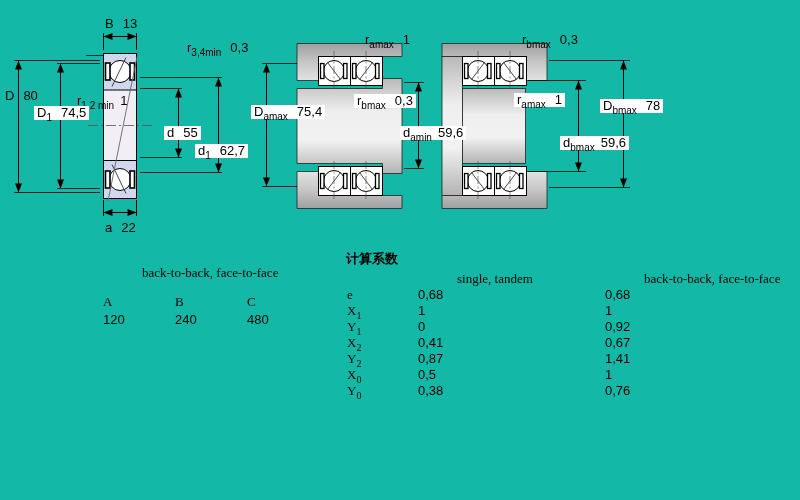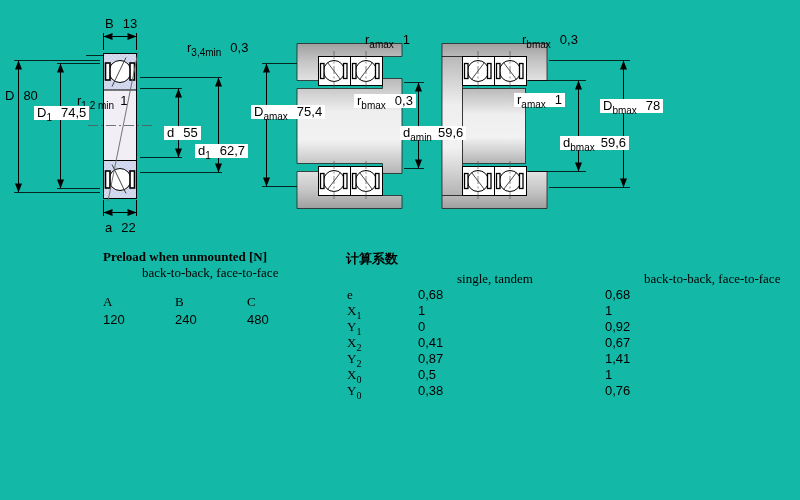--- a/index.html
+++ b/index.html
@@ -212,21 +212,20 @@
   <div class="dim" style="left:365px;top:33px;"><span>r</span><sub>amax</sub><span class="v">1</span></div>
   <div class="dim wbg" style="left:251px;top:105px;"><span>D</span><sub>amax</sub><span class="v">75,4</span></div>
   <div class="dim wbg" style="left:354px;top:94px;"><span>r</span><sub>bmax</sub><span class="v">0,3</span></div>
   <div class="dim wbg" style="left:400px;top:126px;"><span>d</span><sub>amin</sub><span class="v2">59,6</span></div>
 
   <div class="dim" style="left:522px;top:33px;"><span>r</span><sub>bmax</sub><span class="v">0,3</span></div>
   <div class="dim wbg" style="left:514px;top:93px;"><span>r</span><sub>amax</sub><span class="v">1</span></div>
   <div class="dim wbg" style="left:600px;top:99px;"><span>D</span><sub>bmax</sub><span class="v">78</span></div>
   <div class="dim wbg" style="left:560px;top:136px;"><span>d</span><sub>bmax</sub><span class="v2">59,6</span></div>
 
-  <div class="t-title" style="left:103px;top:249px;">Preload when unmounted [N]</div>
   <div class="t-sub" style="left:103px;top:265px;">back-to-back, face-to-face</div>
   <div class="pcol" style="left:103px;top:294px;">
     <div>A</div>
     <div class="pv">120</div>
   </div>
   <div class="pcol" style="left:175px;top:294px;">
     <div>B</div>
     <div class="pv">240</div>
   </div>
   <div class="pcol" style="left:247px;top:294px;">

